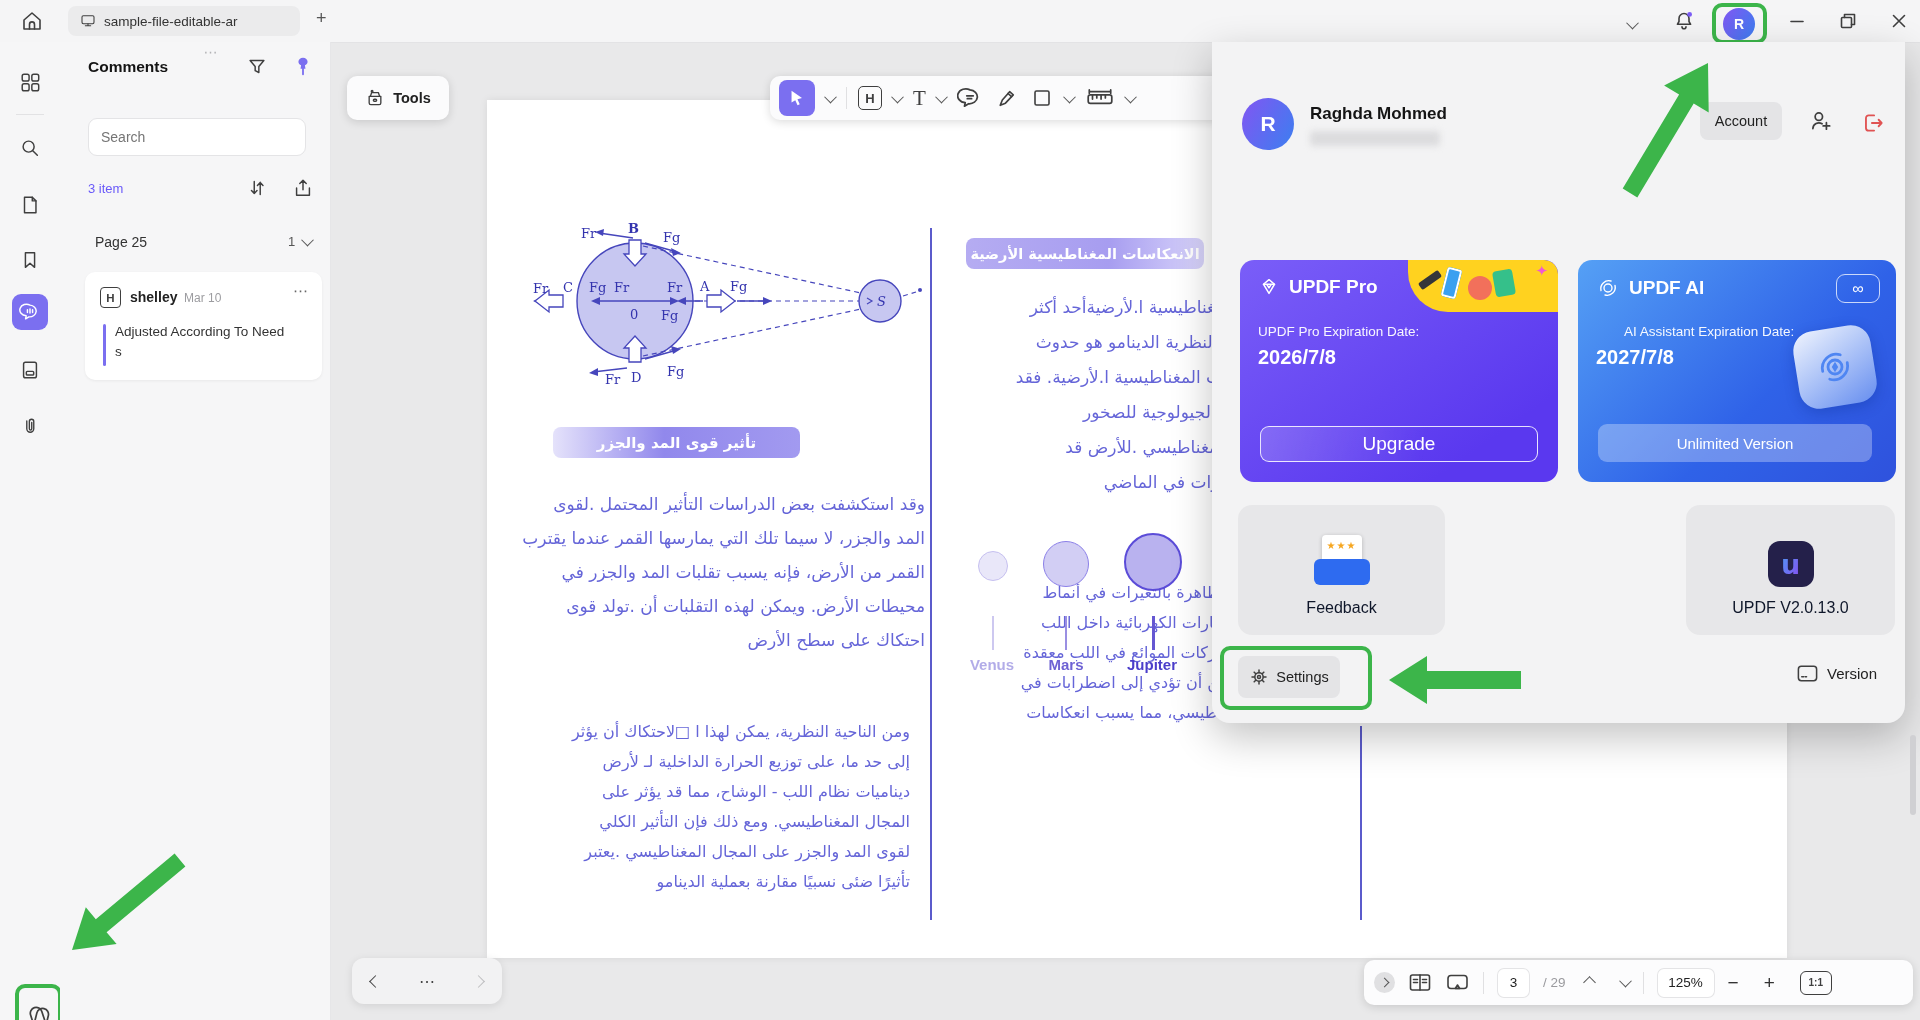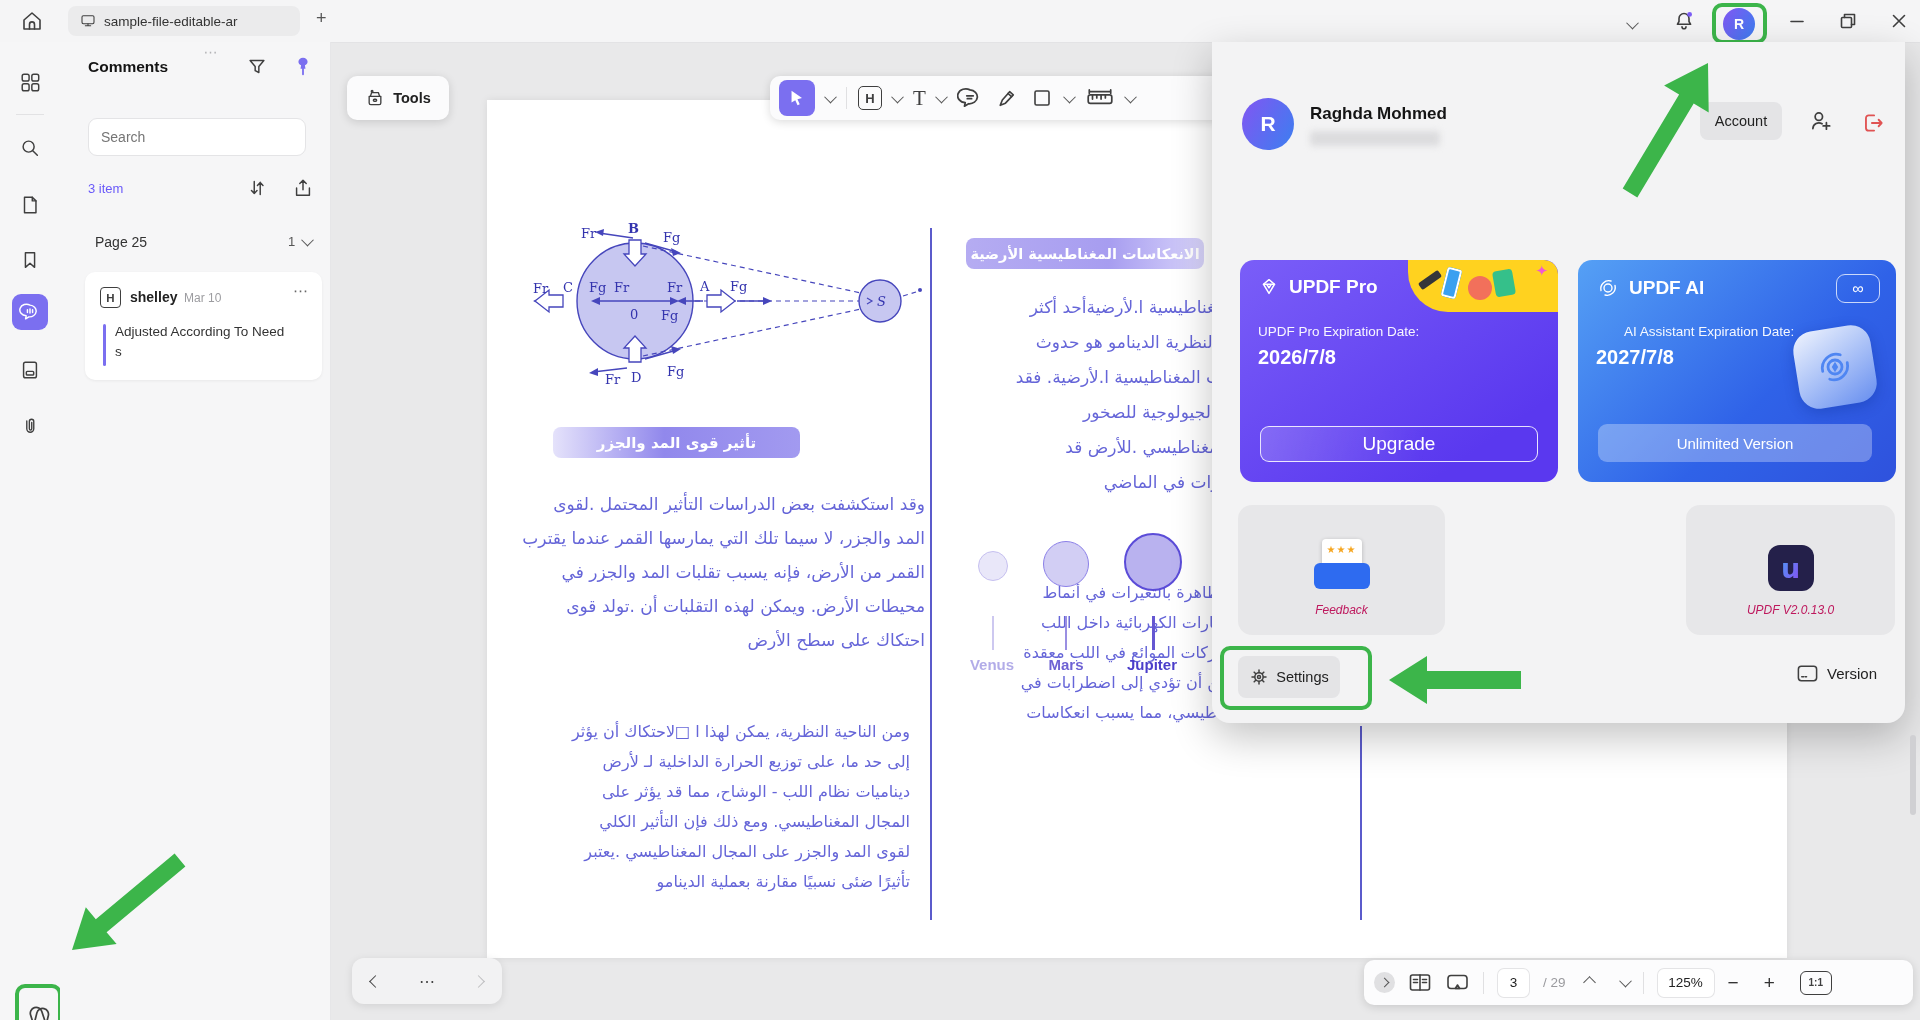--- a/index.html
+++ b/index.html
@@ -41,21 +41,21 @@
   
   .apanel{left:1212px;top:42px;width:693px;height:681px;background:#f3f3f4;border-radius:0 0 18px 18px;box-shadow:0 14px 40px rgba(0,0,0,.24);}
   .avatar{border-radius:50%;background:linear-gradient(120deg,#7e58f2 5%,#3f7df0 95%);color:#fff;display:flex;align-items:center;justify-content:center;font-weight:bold;}
   .pillbtn{background:#e4e4e6;border-radius:8px;display:flex;align-items:center;justify-content:center;font-size:14.5px;color:#222;}
   .procard{left:28px;top:218px;width:318px;height:222px;border-radius:14px;background:linear-gradient(145deg,#7a5ef8 0%,#5a38ef 80%);overflow:hidden;}
   .aicard{left:366px;top:218px;width:318px;height:222px;border-radius:14px;background:linear-gradient(135deg,#55a0f5 0%,#2f62e8 60%,#2f52dd 100%);overflow:hidden;}
   .cardtitle{color:#fff;font-size:19px;font-weight:bold;}
   .cardlabel{color:rgba(255,255,255,.95);font-size:13.5px;}
   .carddate{color:#fff;font-size:20px;font-weight:bold;}
   .shortcut{top:463px;height:130px;background:#e7e7e9;border-radius:14px;display:flex;flex-direction:column;align-items:center;justify-content:flex-end;padding-bottom:18px;box-sizing:border-box;}
-  .shortcut .lbl{font-size:12px;color:#be185d;font-style:italic;}
+  .shortcut .lbl{font-size:16px;color:#0f172a;}
   .greenbox{border:4px solid #3cb54a;border-radius:10px;box-sizing:border-box;background:transparent;}
   .garrow{fill:#3cb54a;}
   
   .bpill{left:352px;top:958px;width:150px;height:46px;background:#f2f2f3;border-radius:12px;box-shadow:0 2px 8px rgba(0,0,0,.10);justify-content:space-around;display:flex;align-items:center;}
   .statusbar{left:1364px;top:960px;width:549px;height:45px;background:#fcfcfd;border-radius:10px;box-shadow:0 2px 10px rgba(0,0,0,.14);display:flex;align-items:center;gap:13px;padding:0 10px;box-sizing:border-box;}
   .numbox{background:#fff;border-radius:7px;box-shadow:0 0 0 1px #e4e4e6 inset;display:flex;align-items:center;justify-content:center;font-size:13.5px;color:#222;}
 </style>
 </head>
 <body>
 

